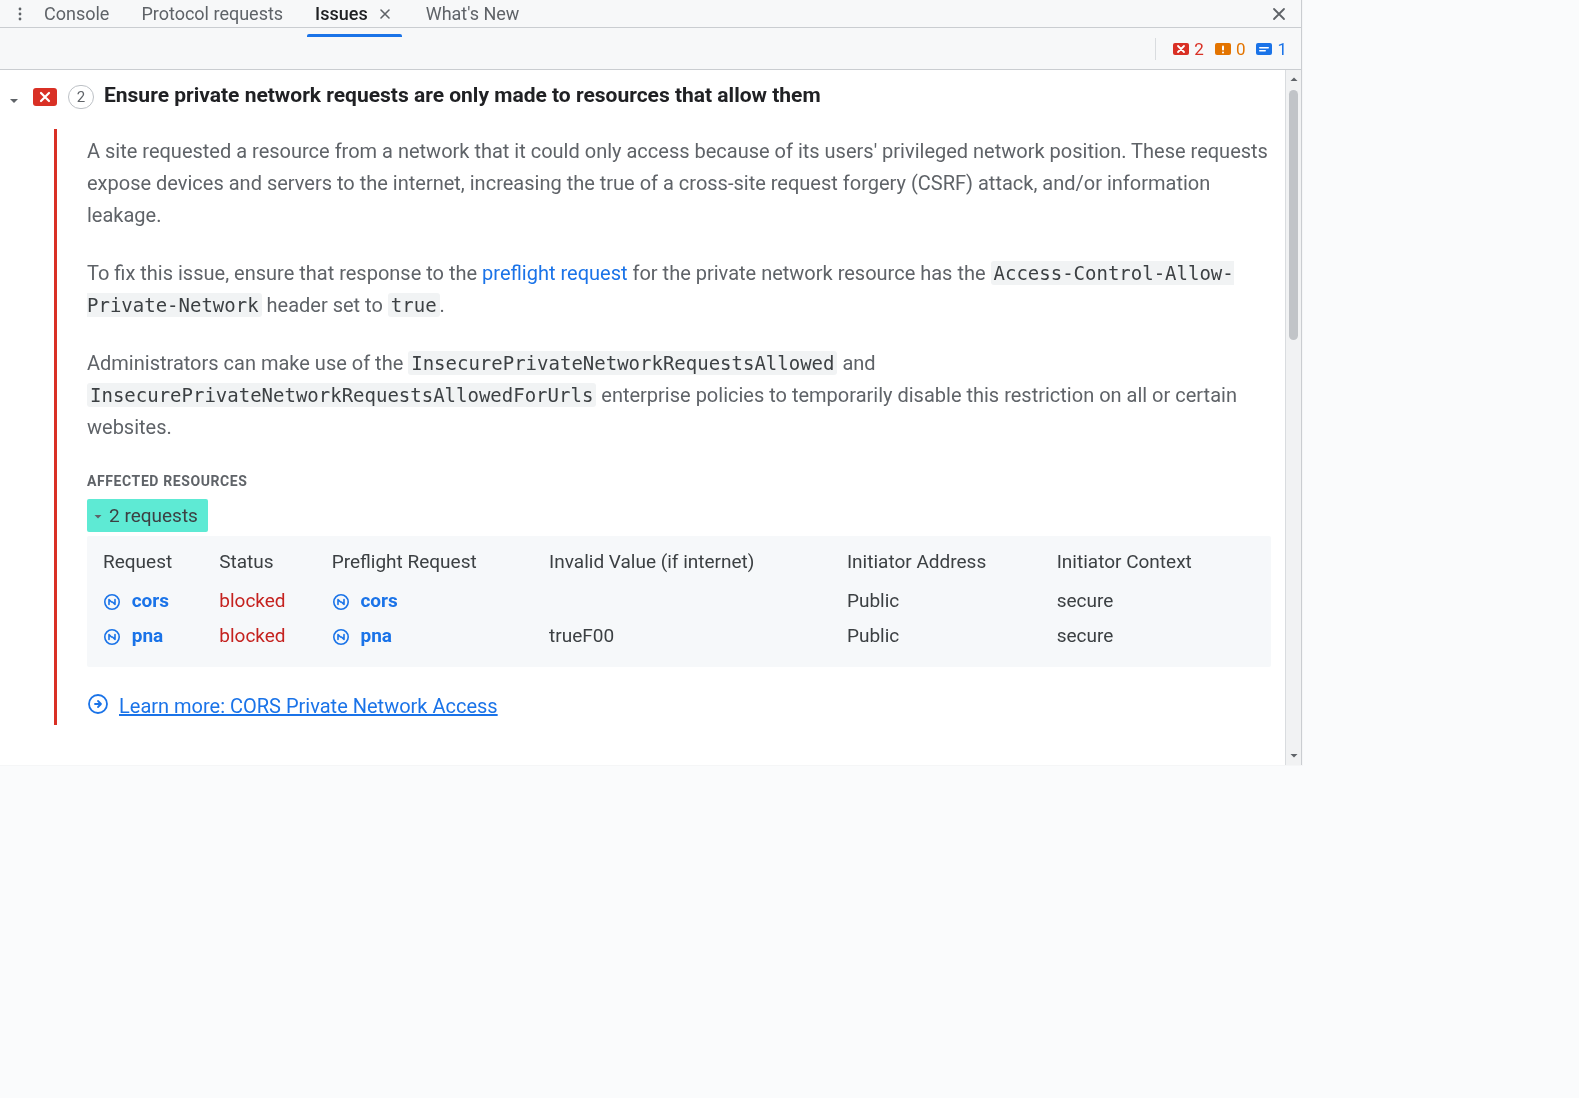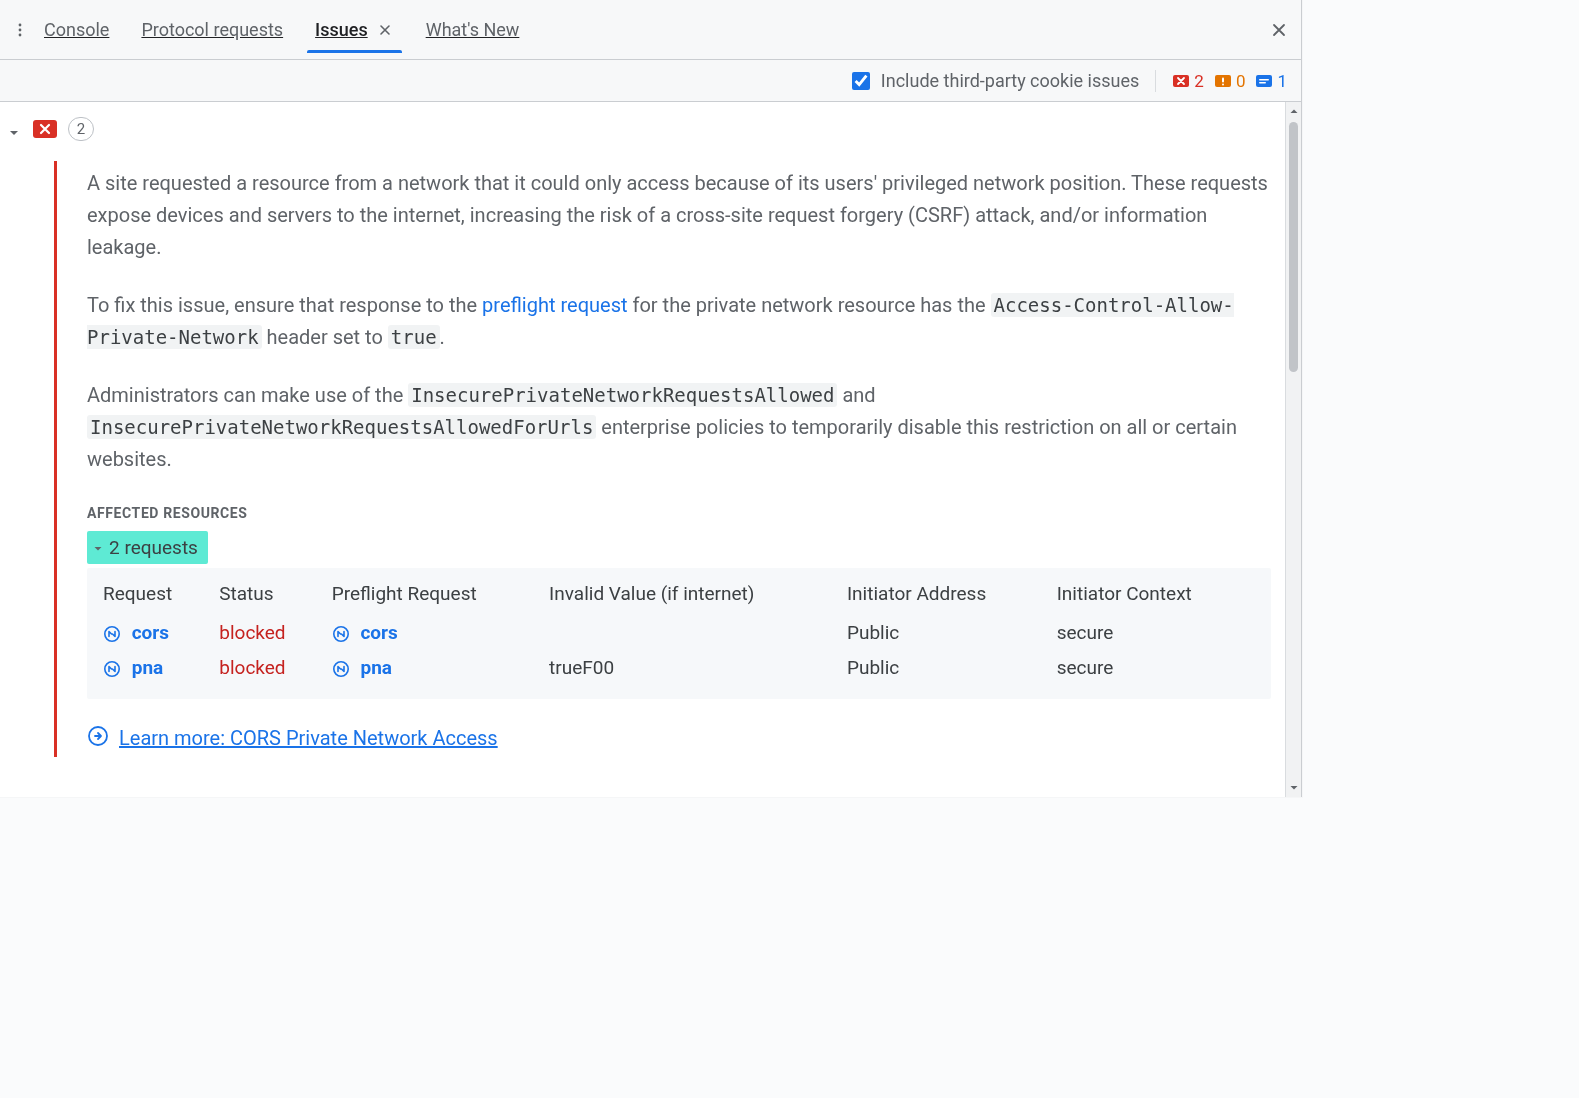--- a/index.html
+++ b/index.html
@@ -23,25 +23,24 @@
     font-family: "Segoe UI", Roboto, "Helvetica Neue", Arial, sans-serif;
     font-size: 18px;
     color: var(--text);
     background: #fafbfc;
   }
 
   
   .tab-bar {
     display: flex;
     align-items: center;
-    height: 60px;
+    height: 28px;
     border-bottom: 1px solid var(--border);
     background: #f7f8f9;
     padding: 0 8px 0 6px;
-    text-decoration: underline;
   }
   .kebab {
     width: 28px; height: 28px;
     display: flex; align-items: center; justify-content: center;
     color: #5f6368;
     border-radius: 4px;
     margin-right: 8px;
   }
   .tabs { display: flex; gap: 28px; flex: 1; }
   .tab {
@@ -262,24 +261,20 @@
       </div>
     </div>
     <div class="tabbar-close">
       <svg width="16" height="16" viewBox="0 0 16 16">
           <path d="M3 3 L13 13 M13 3 L3 13" stroke="currentColor" stroke-width="1.8" stroke-linecap="round"></path>
         </svg>
     </div>
   </div>
 
   <div class="toolbar">
-    <label class="check-row">
-      <input type="checkbox" checked="" style="">
-      <span>Include third-party cookie issues</span>
-    </label>
     <div class="divider"></div>
     <div class="badges">
       <div class="badge">
         <svg width="18" height="18" viewBox="0 0 18 18">
             <rect x="1" y="3" width="16" height="12" rx="2" fill="#d93025"></rect>
             <path d="M6 6 L12 12 M12 6 L6 12" stroke="#fff" stroke-width="1.8" stroke-linecap="round"></path>
           </svg>
         <span class="num red">2</span>
       </div>
       <div class="badge">
@@ -311,25 +306,26 @@
               <path d="M2 4 L6 8 L10 4 Z" fill="currentColor"></path>
             </svg>
         </span>
         <span class="issue-ico">
           <svg width="26" height="26" viewBox="0 0 26 26">
               <rect x="1" y="4" width="24" height="18" rx="3" fill="#d93025"></rect>
               <path d="M9 9 L17 17 M17 9 L9 17" stroke="#fff" stroke-width="2.2" stroke-linecap="round"></path>
             </svg>
         </span>
         <span class="count-pill">2</span>
+        <span class="issue-title">Ensure private network requests are only made to resources that allow them</span>
       </div>
 
       <div class="issue-body">
 
-        <p>A site requested a resource from a network that it could only access because of its users' privileged network position. These requests expose devices and servers to the internet, increasing the risk of a cross-site request forgery (CSRF) attack, and/or information leakage.</p>
+        <p>A site requested a resource from a network that it could only access because of its users' privileged network position. These requests expose devices and servers to the internet, increasing the true of a cross-site request forgery (CSRF) attack, and/or information leakage.</p>
 
         <p>
           <span>To fix this issue, ensure that response to the </span><a href="#" class="inline">preflight request</a><span> for the private network resource has the </span><code class="inline">Access-Control-Allow-Private-Network</code><span> header set to </span><code class="inline">true</code><span>.</span>
         </p>
 
         <p>
           <span>Administrators can make use of the </span><code class="inline">InsecurePrivateNetworkRequestsAllowed</code><span> and </span><code class="inline">InsecurePrivateNetworkRequestsAllowedForUrls</code><span> enterprise policies to temporarily disable this restriction on all or certain websites.</span>
         </p>
 
         <div class="section-label">AFFECTED RESOURCES</div>

